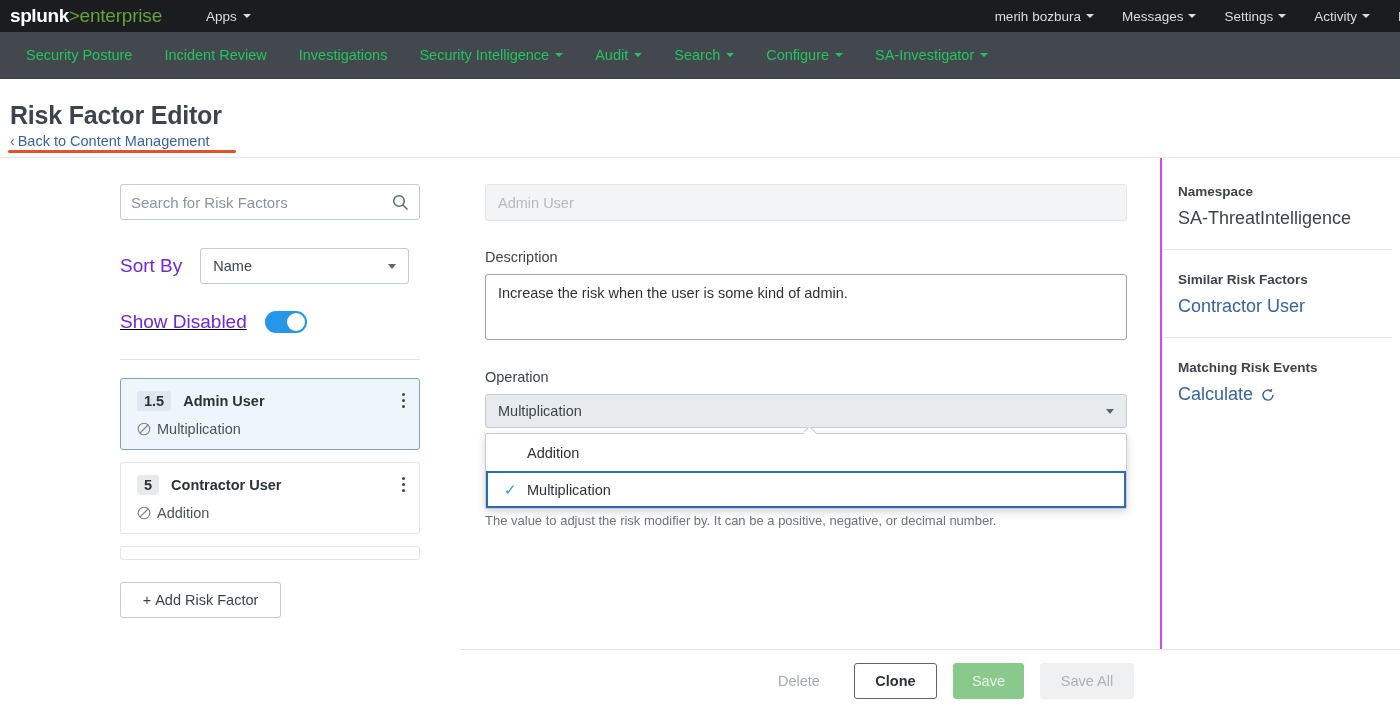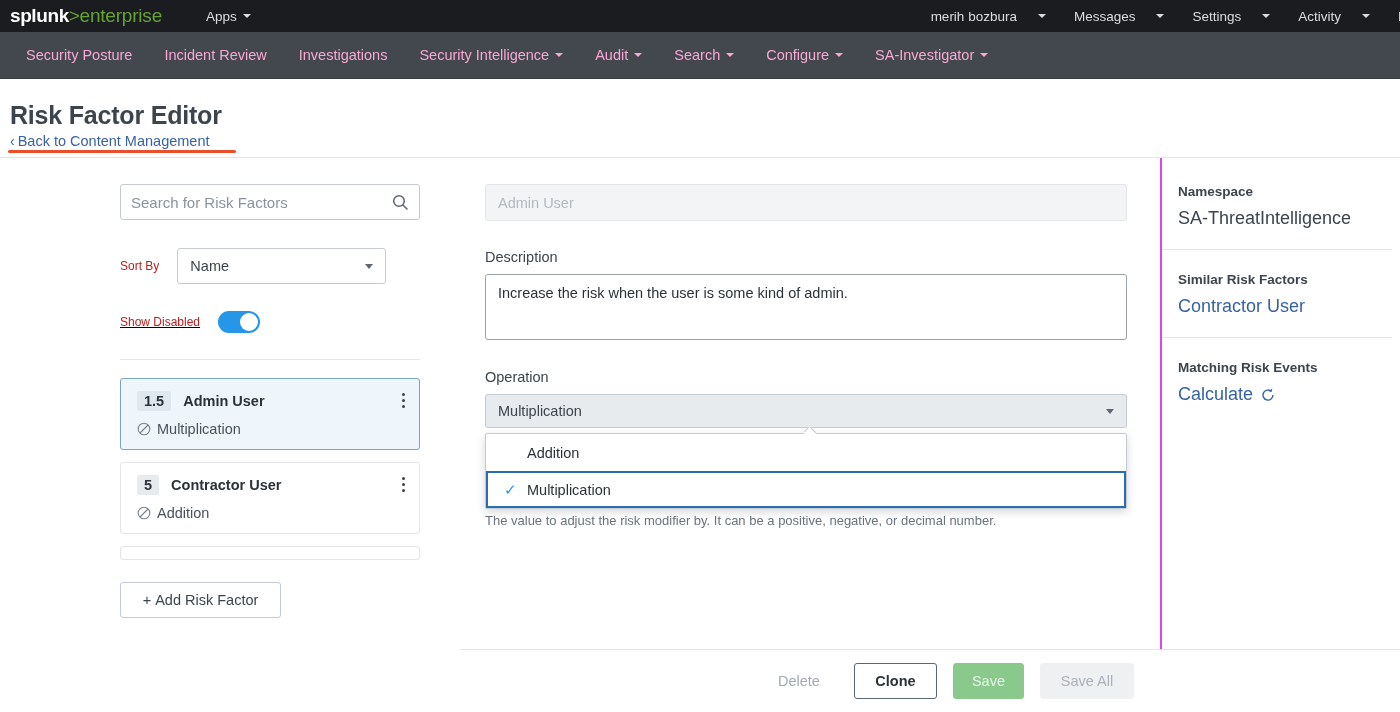--- a/index.html
+++ b/index.html
@@ -22,37 +22,37 @@
   .logo .ent { color: #64a338; font-weight: normal; letter-spacing: -0.2px; }
   .apps-menu {
     margin-left: 44px; color: #dcdddf; font-size: 13.5px;
     display: flex; align-items: center; gap: 6px; cursor: pointer;
   }
   .topbar-right {
     position: absolute; right: -8px; top: 0; height: 32px;
     display: flex; align-items: center; gap: 28px;
     color: #dcdddf; font-size: 13.5px;
   }
-  .topbar-right > div { display: flex; align-items: center; gap: 21px; cursor: pointer; white-space: nowrap; }
+  .topbar-right > div { display: flex; align-items: center; gap: 5px; cursor: pointer; white-space: nowrap; }
   .caret-down {
     width: 0; height: 0; display: inline-block;
     border-left: 4px solid transparent; border-right: 4px solid transparent;
     border-top: 4.5px solid currentColor;
   }
   .edge-clip { overflow: hidden; width: 10px; color: #dcdddf; font-size: 13.5px; }
 
   
   .navbar {
     height: 47px; background: #43474e;
     display: flex; align-items: center;
     padding-left: 10px; gap: 0px;
     border-bottom: 1px solid #393d44;
   }
   .nav-item {
-    color: #f9a8d4; font-size: 14.5px;
+    color: #22c55e; font-size: 14.5px;
     padding: 0 16px; height: 47px;
     display: flex; align-items: center; gap: 6px;
     cursor: pointer; white-space: nowrap;
   }
 
   
   .page-header { padding: 22px 0 0 10px; position: relative; height: 78px; }
   .page-title { font-size: 25px; font-weight: bold; color: #3c444d; letter-spacing: -0.2px; }
   .back-link {
     display: flex; align-items: center; gap: 3px;
@@ -73,21 +73,21 @@
   .search-box {
     width: 300px; height: 36px; border: 1px solid #c3cbd4; border-radius: 3px;
     display: flex; align-items: center; padding: 0 10px; background: #fff;
   }
   .search-box input {
     flex: 1; border: none; outline: none; font-size: 15px;
     color: #5c6773; font-family: inherit; background: transparent;
   }
   .search-box input::placeholder { color: #8a939e; }
   .sortrow { display: flex; align-items: center; gap: 18px; margin-top: 28px; }
-  .sortlabel { font-size: 12px; color: #b91c1c; }
+  .sortlabel { font-size: 19px; color: #6d28d9; }
   .select-box {
     width: 209px; height: 36px; border: 1px solid #c3cbd4; border-radius: 3px;
     display: flex; align-items: center; justify-content: space-between;
     padding: 0 12px; font-size: 14.5px; color: #3c444d; background: #fff; cursor: pointer;
   }
   .sel-caret {
     width: 0; height: 0; border-left: 4.5px solid transparent;
     border-right: 4.5px solid transparent; border-top: 5px solid #5c6773;
   }
   .togglerow { display: flex; align-items: center; gap: 18px; margin-top: 27px; text-decoration: underline; }

